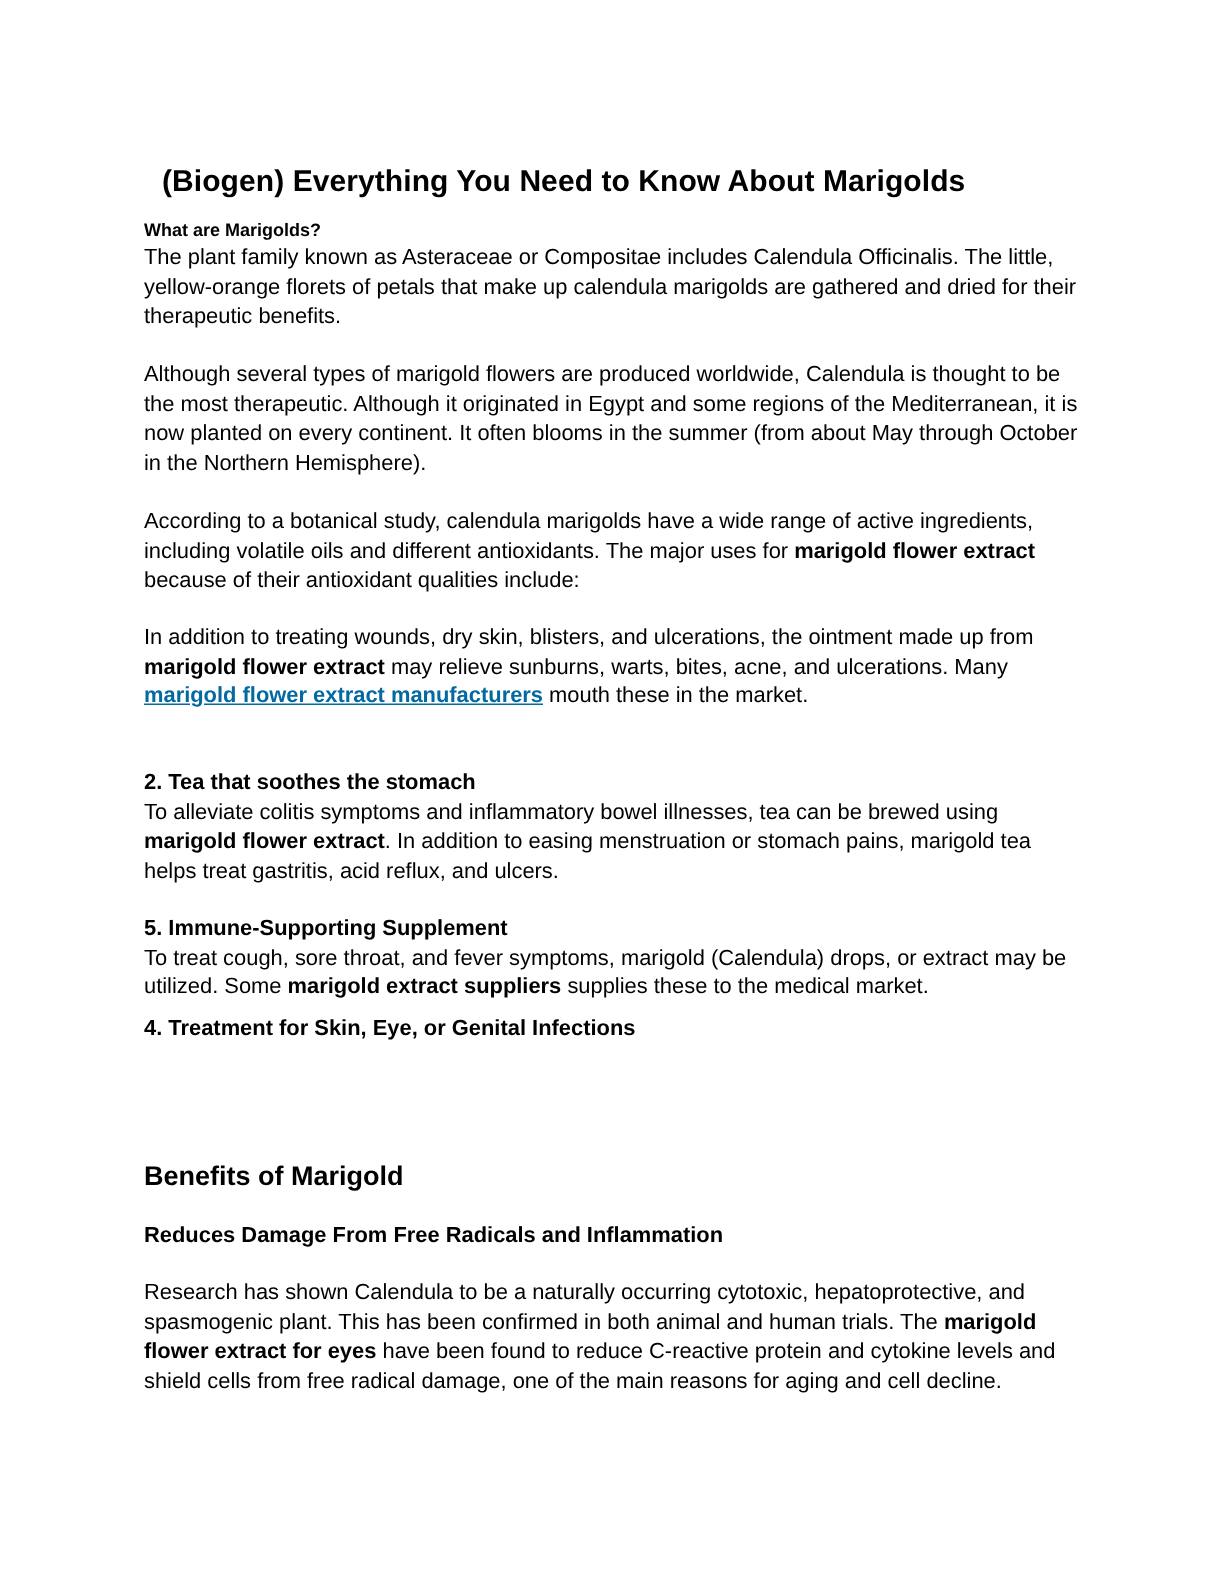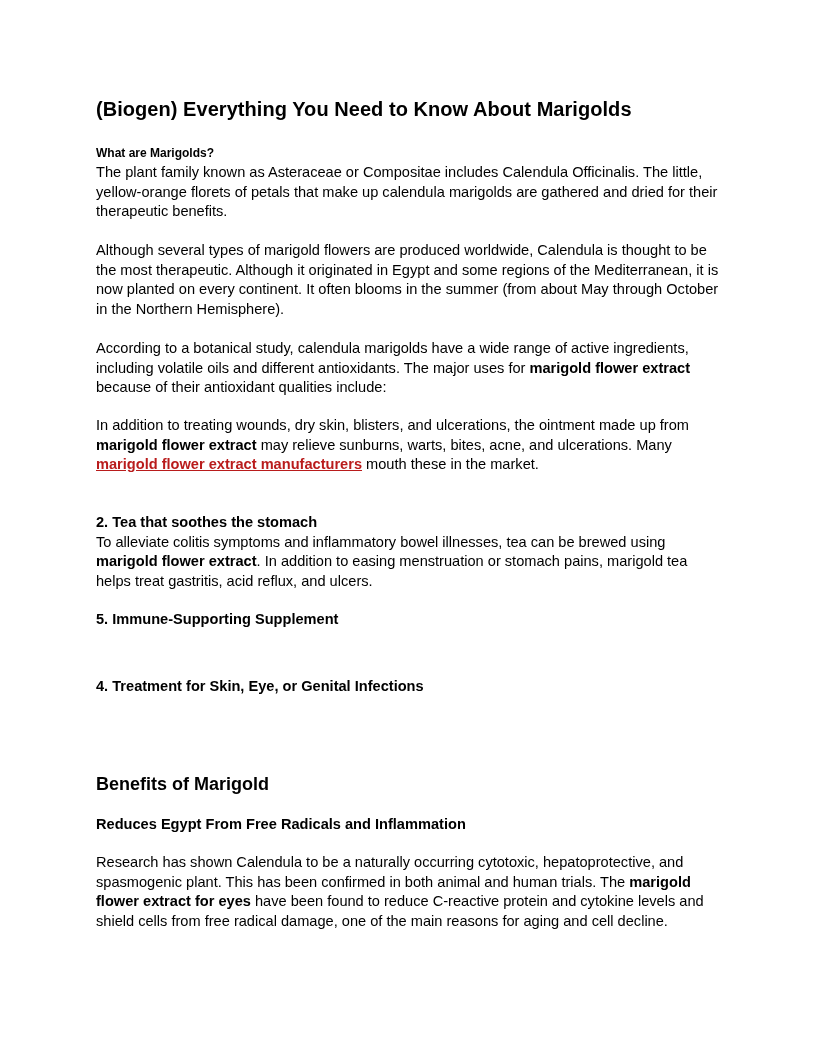--- a/index.html
+++ b/index.html
@@ -1,24 +1,24 @@
 <!DOCTYPE html>
 <html><head>
   <meta charset="utf-8">
   <style>
     html, body { margin: 0; padding: 0; background: #ffffff; }
     body { width: 816px; height: 1056px; position: relative; overflow: hidden;
            font-family: "Liberation Sans", sans-serif; color: #000000; }
     .page { position: absolute; left: 96px; top: 96px; width: 624px; }
-    h1 { font-size: 20px; font-weight: bold; margin: 0; line-height: 26px; letter-spacing: 0.05px; }
+    h1 { font-size: 20px; font-weight: bold; margin: 12px; line-height: 26px; letter-spacing: 0.05px; }
     h2 { font-size: 12px; font-weight: bold; margin: 0; line-height: 22px; }
     h3 { font-size: 14.6px; font-weight: bold; margin: 0; line-height: 19.5px; }
     p { font-size: 14.6px; margin: 0; line-height: 19.5px; }
     .b { font-weight: bold; margin-top: 17px; }
-    a.link { color: #b91c1c; font-weight: bold; text-decoration: underline; }
+    a.link { color: #0369a1; font-weight: bold; text-decoration: underline; }
     .blk { position: absolute; left: 0; width: 624px; }
   </style>
 </head>
 <body>
 
 <div class="page">
 
   <h1 class="blk" style="top:0px;">(Biogen) Everything You Need to Know About Marigolds</h1>
 
   <h2 class="blk" style="top:46px;">What are Marigolds?</h2>
@@ -33,25 +33,26 @@
     <p><span>In addition to treating wounds, dry skin, blisters, and ulcerations, the ointment made up from </span><span class="b">marigold flower extract</span><span> may relieve sunburns, warts, bites, acne, and ulcerations. Many </span><a class="link" href="#">marigold flower extract manufacturers</a><span> mouth these in the market.</span></p>
   </div>
 
   <div class="blk" style="top:417px;">
     <h3>2. Tea that soothes the stomach</h3>
     <p><span>To alleviate colitis symptoms and inflammatory bowel illnesses, tea can be brewed using </span><span class="b">marigold flower extract</span><span>. In addition to easing menstruation or stomach pains, marigold tea helps treat gastritis, acid reflux, and ulcers.</span></p>
   </div>
 
   <div class="blk" style="top:514px;">
     <h3>5. Immune-Supporting Supplement</h3>
+    <p><span>To treat cough, sore throat, and fever symptoms, marigold (Calendula) drops, or extract may be utilized. Some </span><span class="b">marigold extract suppliers</span><span> supplies these to the medical market.</span></p>
   </div>
 
   <div class="blk" style="top:581px;">
     <h3>4. Treatment for Skin, Eye, or Genital Infections</h3>
   </div>
 
   <h2 class="blk" style="top:676px; font-size:18px; line-height:24px;">Benefits of Marigold</h2>
 
-  <h3 class="blk" style="top:719px;">Reduces Egypt From Free Radicals and Inflammation</h3>
+  <h3 class="blk" style="top:719px;">Reduces Damage From Free Radicals and Inflammation</h3>
 
   <p class="blk" style="top:757px;"><span>Research has shown Calendula to be a naturally occurring cytotoxic, hepatoprotective, and spasmogenic plant. This has been confirmed in both animal and human trials. The </span><span class="b">marigold flower extract for eyes</span><span> have been found to reduce C-reactive protein and cytokine levels and shield cells from free radical damage, one of the main reasons for aging and cell decline.</span></p>
 
 </div>
 
 </body></html>

